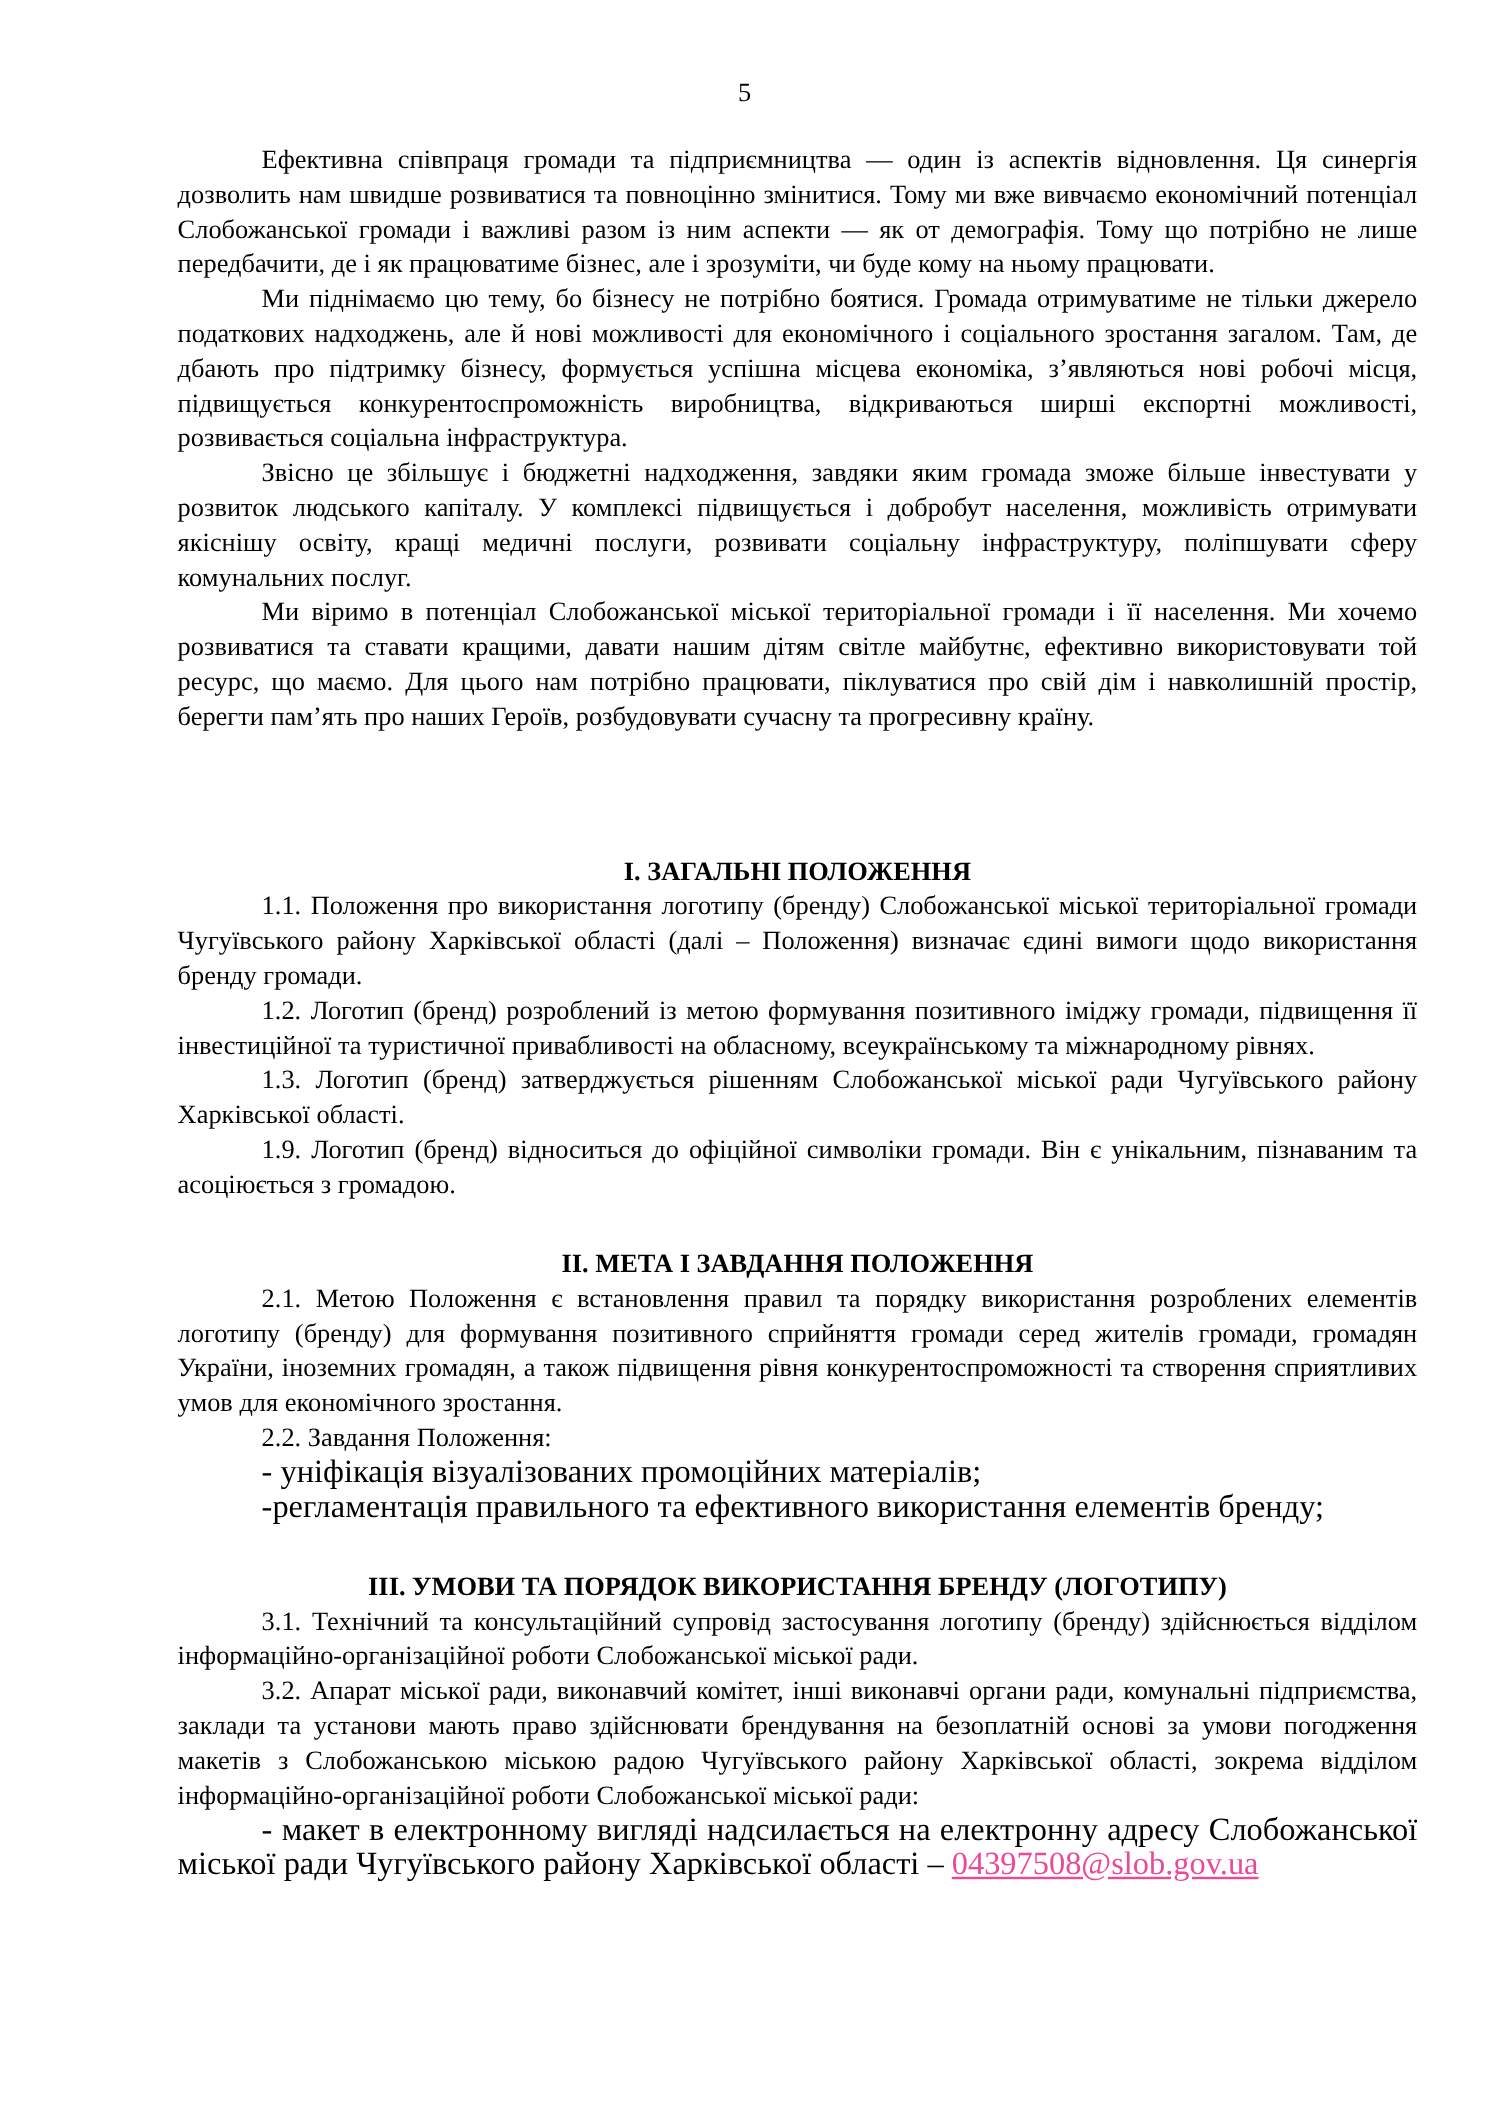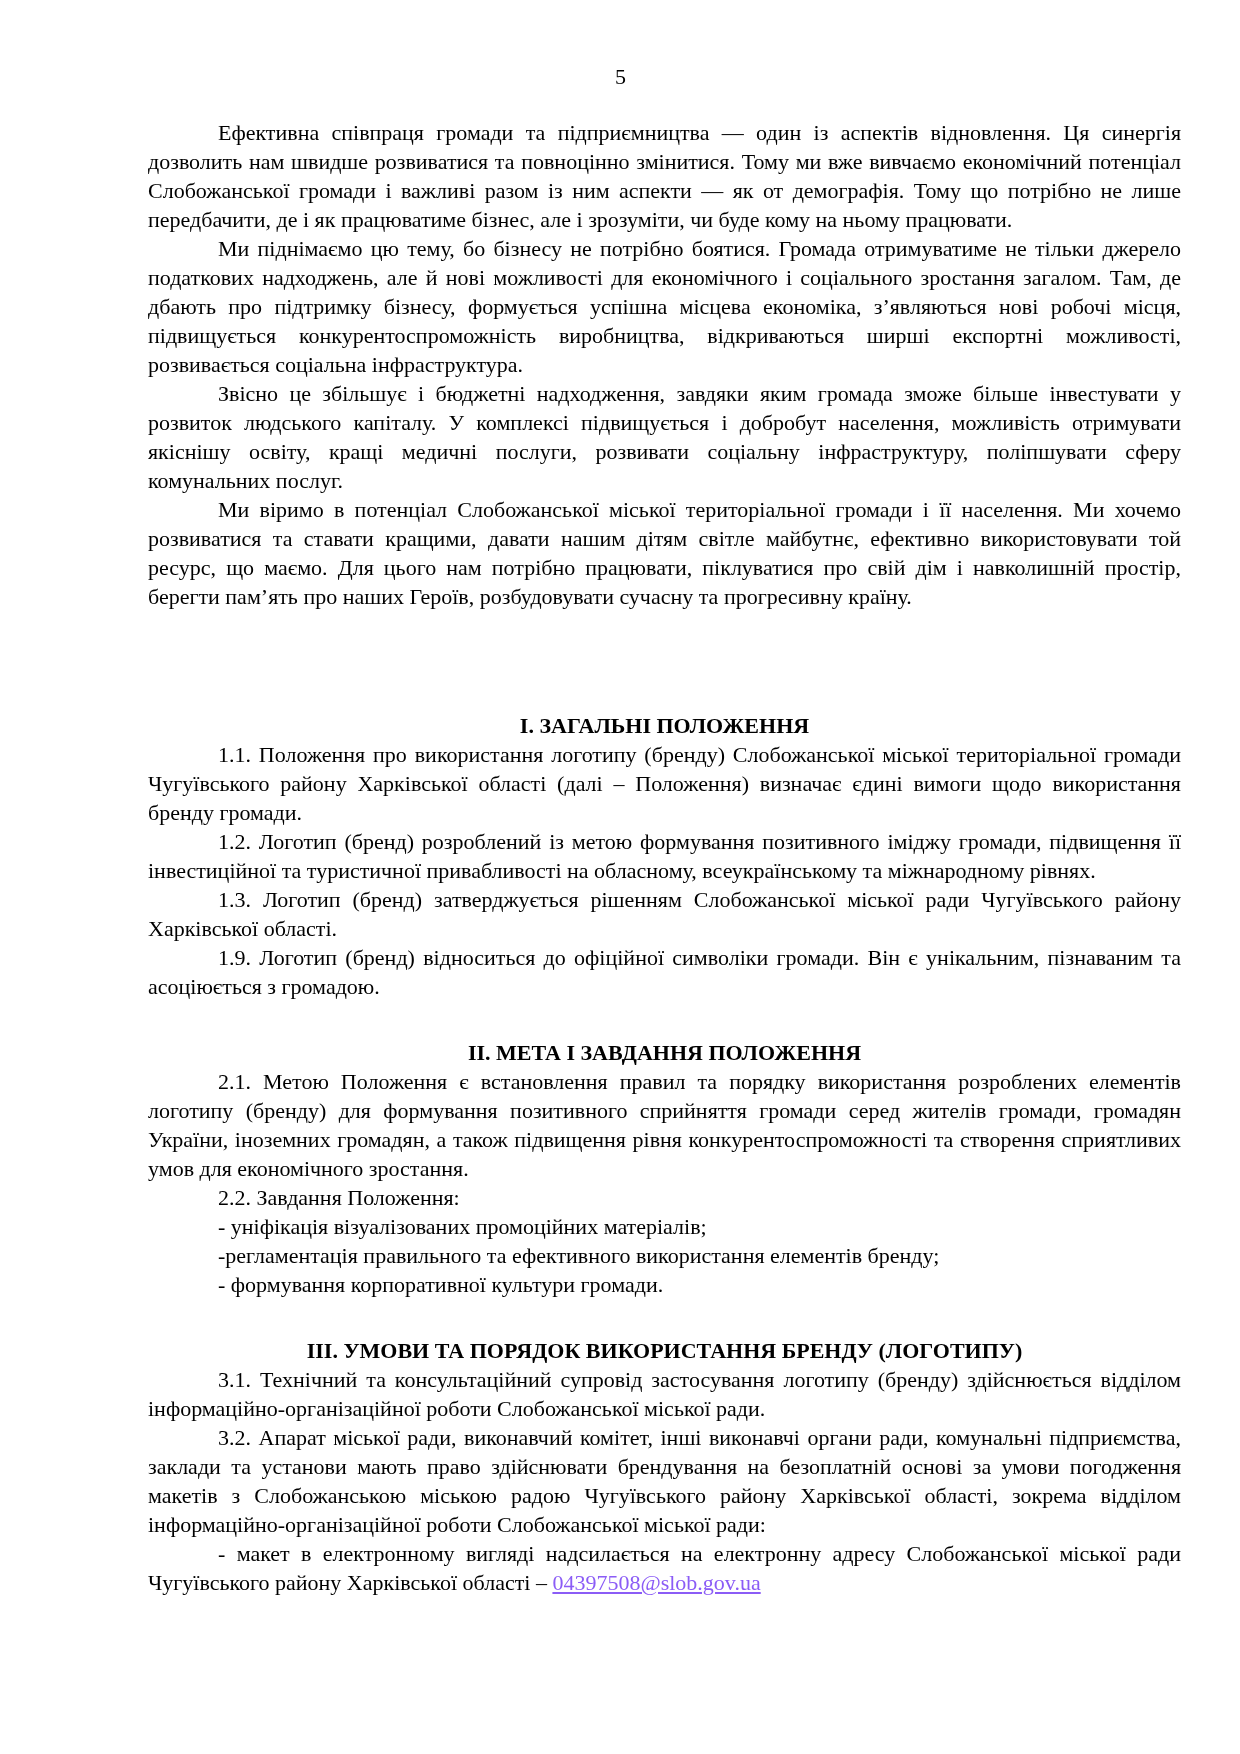--- a/index.html
+++ b/index.html
@@ -30,28 +30,28 @@
   .heading {
     font-size: 22px;
     line-height: 29px;
     font-weight: bold;
     text-align: center;
     margin: 0;
   }
   .gap-lg { margin-top: 100px; }
   .gap-md { margin-top: 37px; }
   .bullet {
-    font-size: 22px;
+    font-size: 27px;
     line-height: 29px;
     text-align: justify;
     text-indent: 70px;
     margin: 0;
   }
   a.email-link {
-    color: #8b5cf6;
+    color: #ec4899;
     text-decoration: underline;
   }
 </style>
 </head>
 <body>
 
 <div class="page">
 
   <div class="page-number">5</div>
 
@@ -64,20 +64,19 @@
   <p class="para">1.1. Положення про використання логотипу (бренду) Слобожанської міської територіальної громади Чугуївського району Харківської області (далі – Положення) визначає єдині вимоги щодо використання бренду громади.</p>
   <p class="para">1.2. Логотип (бренд) розроблений із метою формування позитивного іміджу громади, підвищення її інвестиційної та туристичної привабливості на обласному, всеукраїнському та міжнародному рівнях.</p>
   <p class="para">1.3. Логотип (бренд) затверджується рішенням Слобожанської міської ради Чугуївського району Харківської області.</p>
   <p class="para">1.9. Логотип (бренд) відноситься до офіційної символіки громади. Він є унікальним, пізнаваним та асоціюється з громадою.</p>
 
   <h2 class="heading gap-md">ІІ. МЕТА І ЗАВДАННЯ ПОЛОЖЕННЯ</h2>
   <p class="para">2.1. Метою Положення є встановлення правил та порядку використання розроблених елементів логотипу (бренду) для формування позитивного сприйняття громади серед жителів громади, громадян України, іноземних громадян, а також підвищення рівня конкурентоспроможності та створення сприятливих умов для економічного зростання.</p>
   <p class="para">2.2. Завдання Положення:</p>
   <p class="bullet">- уніфікація візуалізованих промоційних матеріалів;</p>
   <p class="bullet">-регламентація правильного та ефективного використання елементів бренду;</p>
-  <p class="bullet">- формування корпоративної культури громади.</p>
 
   <h2 class="heading gap-md">ІІІ. УМОВИ ТА ПОРЯДОК ВИКОРИСТАННЯ БРЕНДУ (ЛОГОТИПУ)</h2>
   <p class="para">3.1. Технічний та консультаційний супровід застосування логотипу (бренду) здійснюється відділом інформаційно-організаційної роботи Слобожанської міської ради.</p>
   <p class="para">3.2. Апарат міської ради, виконавчий комітет, інші виконавчі органи ради, комунальні підприємства, заклади та установи мають право здійснювати брендування на безоплатній основі за умови погодження макетів з Слобожанською міською радою Чугуївського району Харківської області, зокрема відділом інформаційно-організаційної роботи Слобожанської міської ради:</p>
   <p class="bullet"><span>- макет в електронному вигляді надсилається на електронну адресу Слобожанської міської ради Чугуївського району Харківської області – </span><a class="email-link" href="#">04397508@slob.gov.ua</a></p>
 
 </div>
 
 </body></html>

